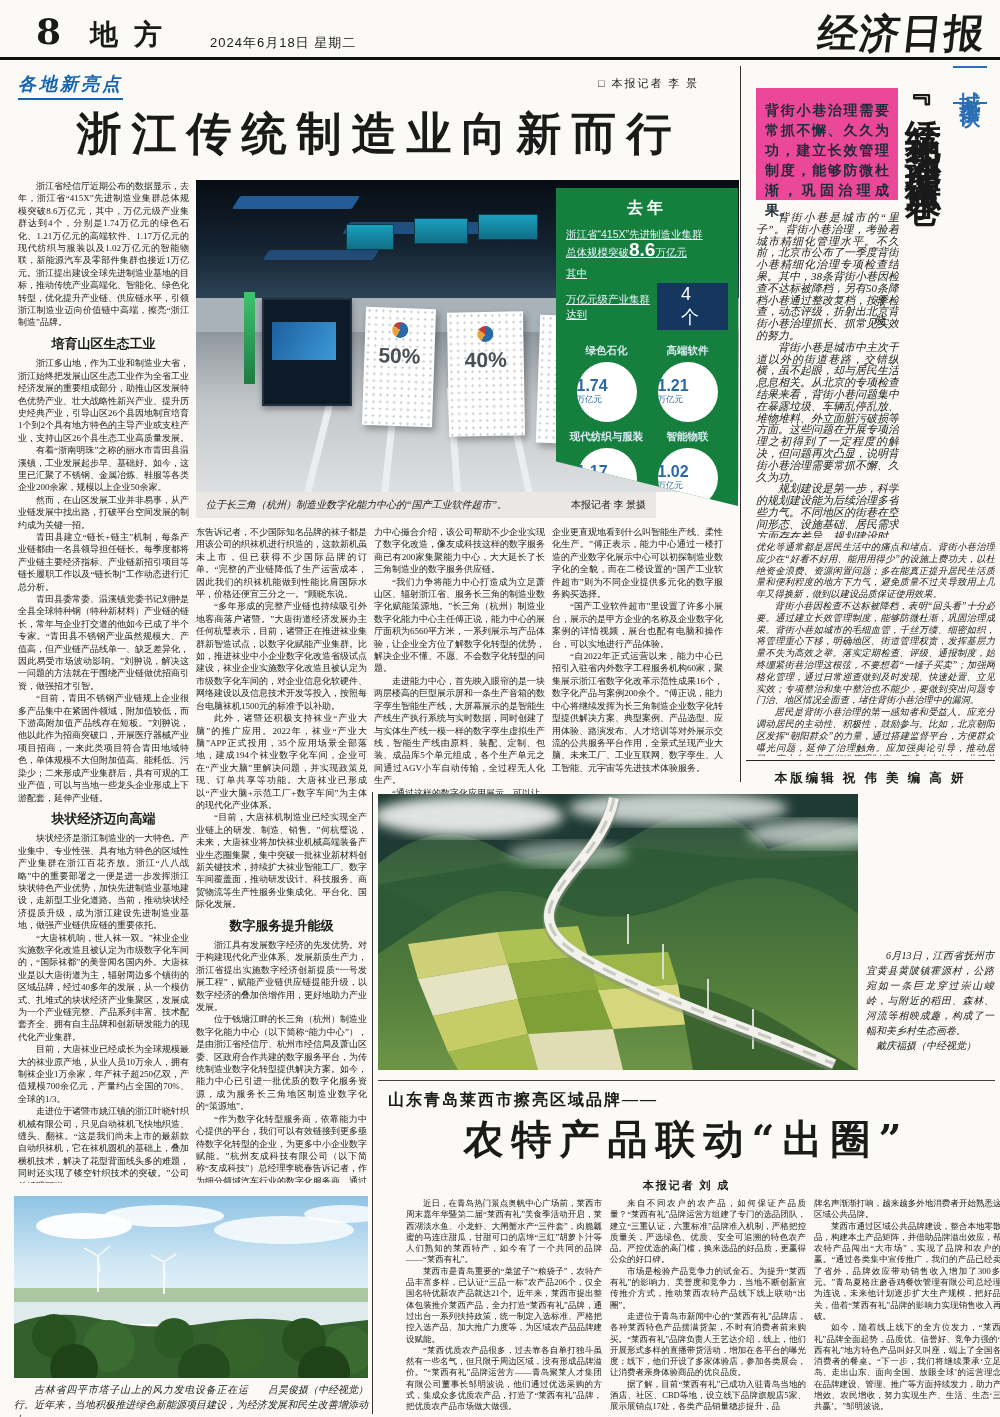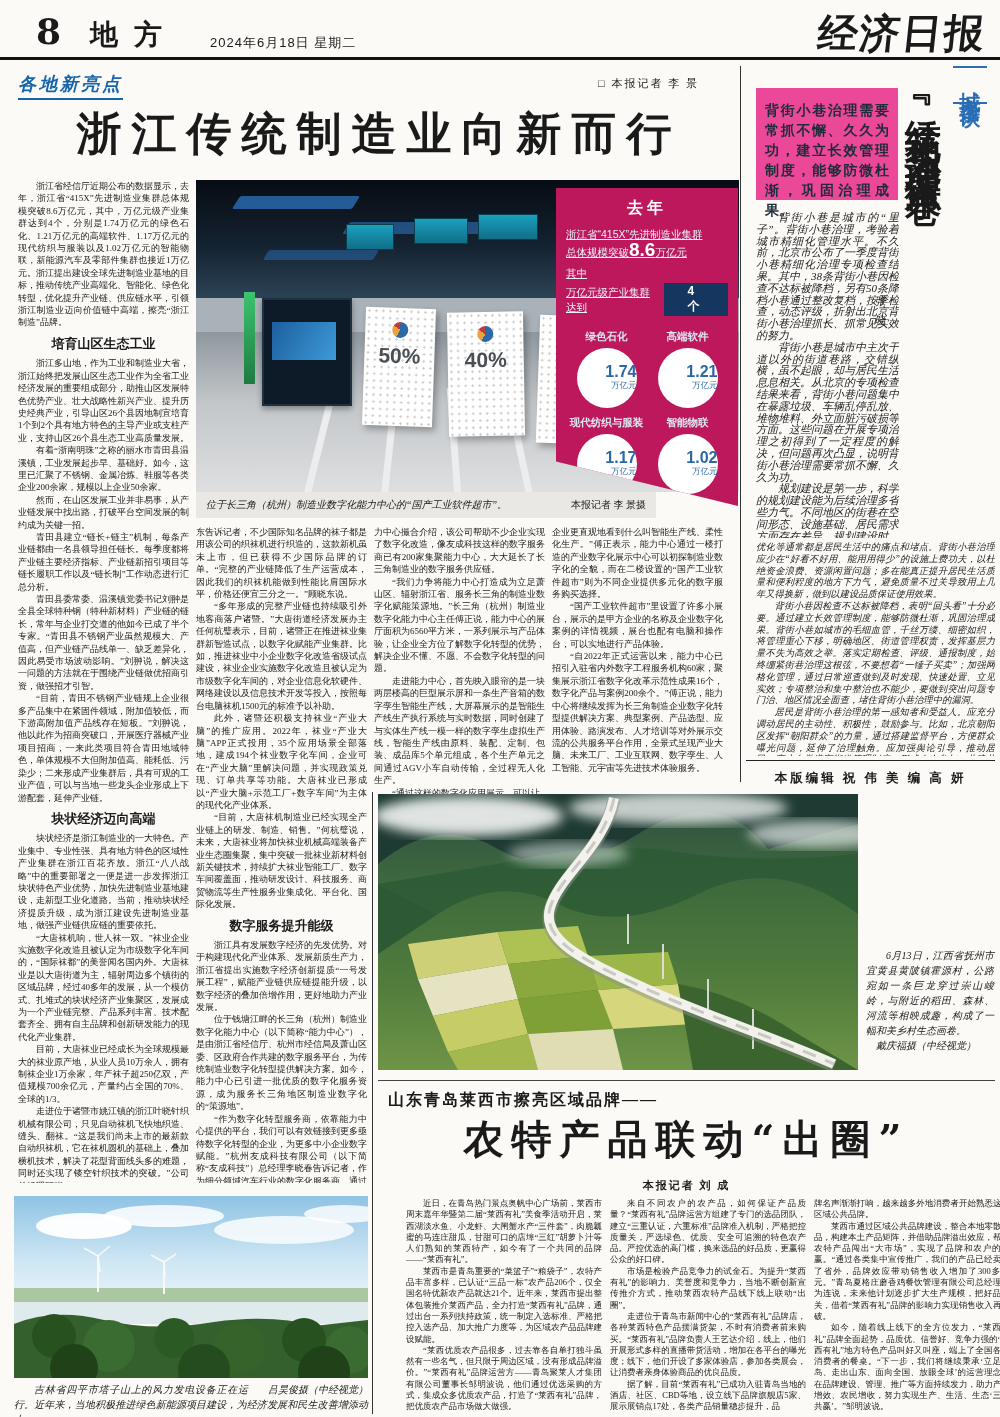--- a/index.html
+++ b/index.html
@@ -65,34 +65,34 @@
   .xp3{left:342px;top:136px;width:80px;height:128px;transform:rotate(2deg);}
   .pie{display:block;margin:0 auto 6px;width:16px;height:16px;border-radius:50%;
     background:conic-gradient(#2a6aa8 0 58%,#e8a33d 0 84%,#c23b3b 0);}
   .pct{font-family:"Liberation Sans","DejaVu Sans",sans-serif;font-weight:bold;font-size:21px;color:#4a4f55;}
   
   #expo-caption{left:196px;top:492px;width:460px;height:26px;background:#eae8e4;
     display:flex;align-items:center;justify-content:space-between;padding:0 10px;box-sizing:border-box;}
   #expo-caption .cap{font-size:10px;font-style:italic;}
   #expo-caption .credit{font-size:10px;white-space:nowrap;}
   
-  #ig-panel{left:556px;top:188px;width:182px;height:318px;background:#be185d;color:#eaf2fa;
+  #ig-panel{left:556px;top:188px;width:182px;height:318px;background:#15803d;color:#eaf2fa;
     clip-path:polygon(0 0,100% 0,100% 100%,0 86%);padding:10px 10px 0;box-sizing:border-box;
     font-family:"Liberation Sans","DejaVu Sans",sans-serif;}
   .ig-title{text-align:center;font-size:16px;font-weight:bold;color:#fff;margin-bottom:8px;letter-spacing:4px;}
   .ig-line{font-size:10.5px;line-height:15px;text-decoration:underline;}
   .ig-big{font-size:19px;font-weight:bold;color:#fff;}
   .ig-mid{margin-top:6px;}
   .ig-row4{margin-top:2px;display:flex;align-items:center;gap:5px;}
-  .ig-badge{background:#15365e;color:#fff;font-size:12px;font-weight:bold;padding:1px 24px;}
+  .ig-badge{background:#15365e;color:#fff;font-size:18px;font-weight:normal;padding:1px 24px;}
   .ig-grid{display:flex;flex-wrap:wrap;margin-top:6px;}
   .ig-item{width:50%;text-align:center;margin-top:8px;}
   .ig-label{font-size:10.5px;font-weight:bold;color:#dce9f5;margin-bottom:4px;}
   .ig-circle{margin:0 auto;width:60px;height:60px;border-radius:50%;background:#fff;
-    display:flex;flex-direction:column;align-items:flex-end;justify-content:center;}
+    display:flex;flex-direction:column;align-items:flex-start;justify-content:center;}
   .ig-val{font-size:16px;font-weight:bold;color:#2c68a4;line-height:16px;}
   .ig-unit{font-size:8.5px;color:#2c68a4;}
   
   .vrule{background:#333;width:1px;}
   #div1{left:740px;top:66px;height:716px;}
   #div2{left:372px;top:792px;height:622px;}
   
   #ct-box{left:756px;top:88px;width:142px;height:112px;background:#ec4899;color:#1e2c3a;
     padding:12px 9px;box-sizing:border-box;font-size:14px;line-height:20px;font-weight:600;
     font-family:"Liberation Sans","DejaVu Sans",sans-serif;text-align:justify;}

